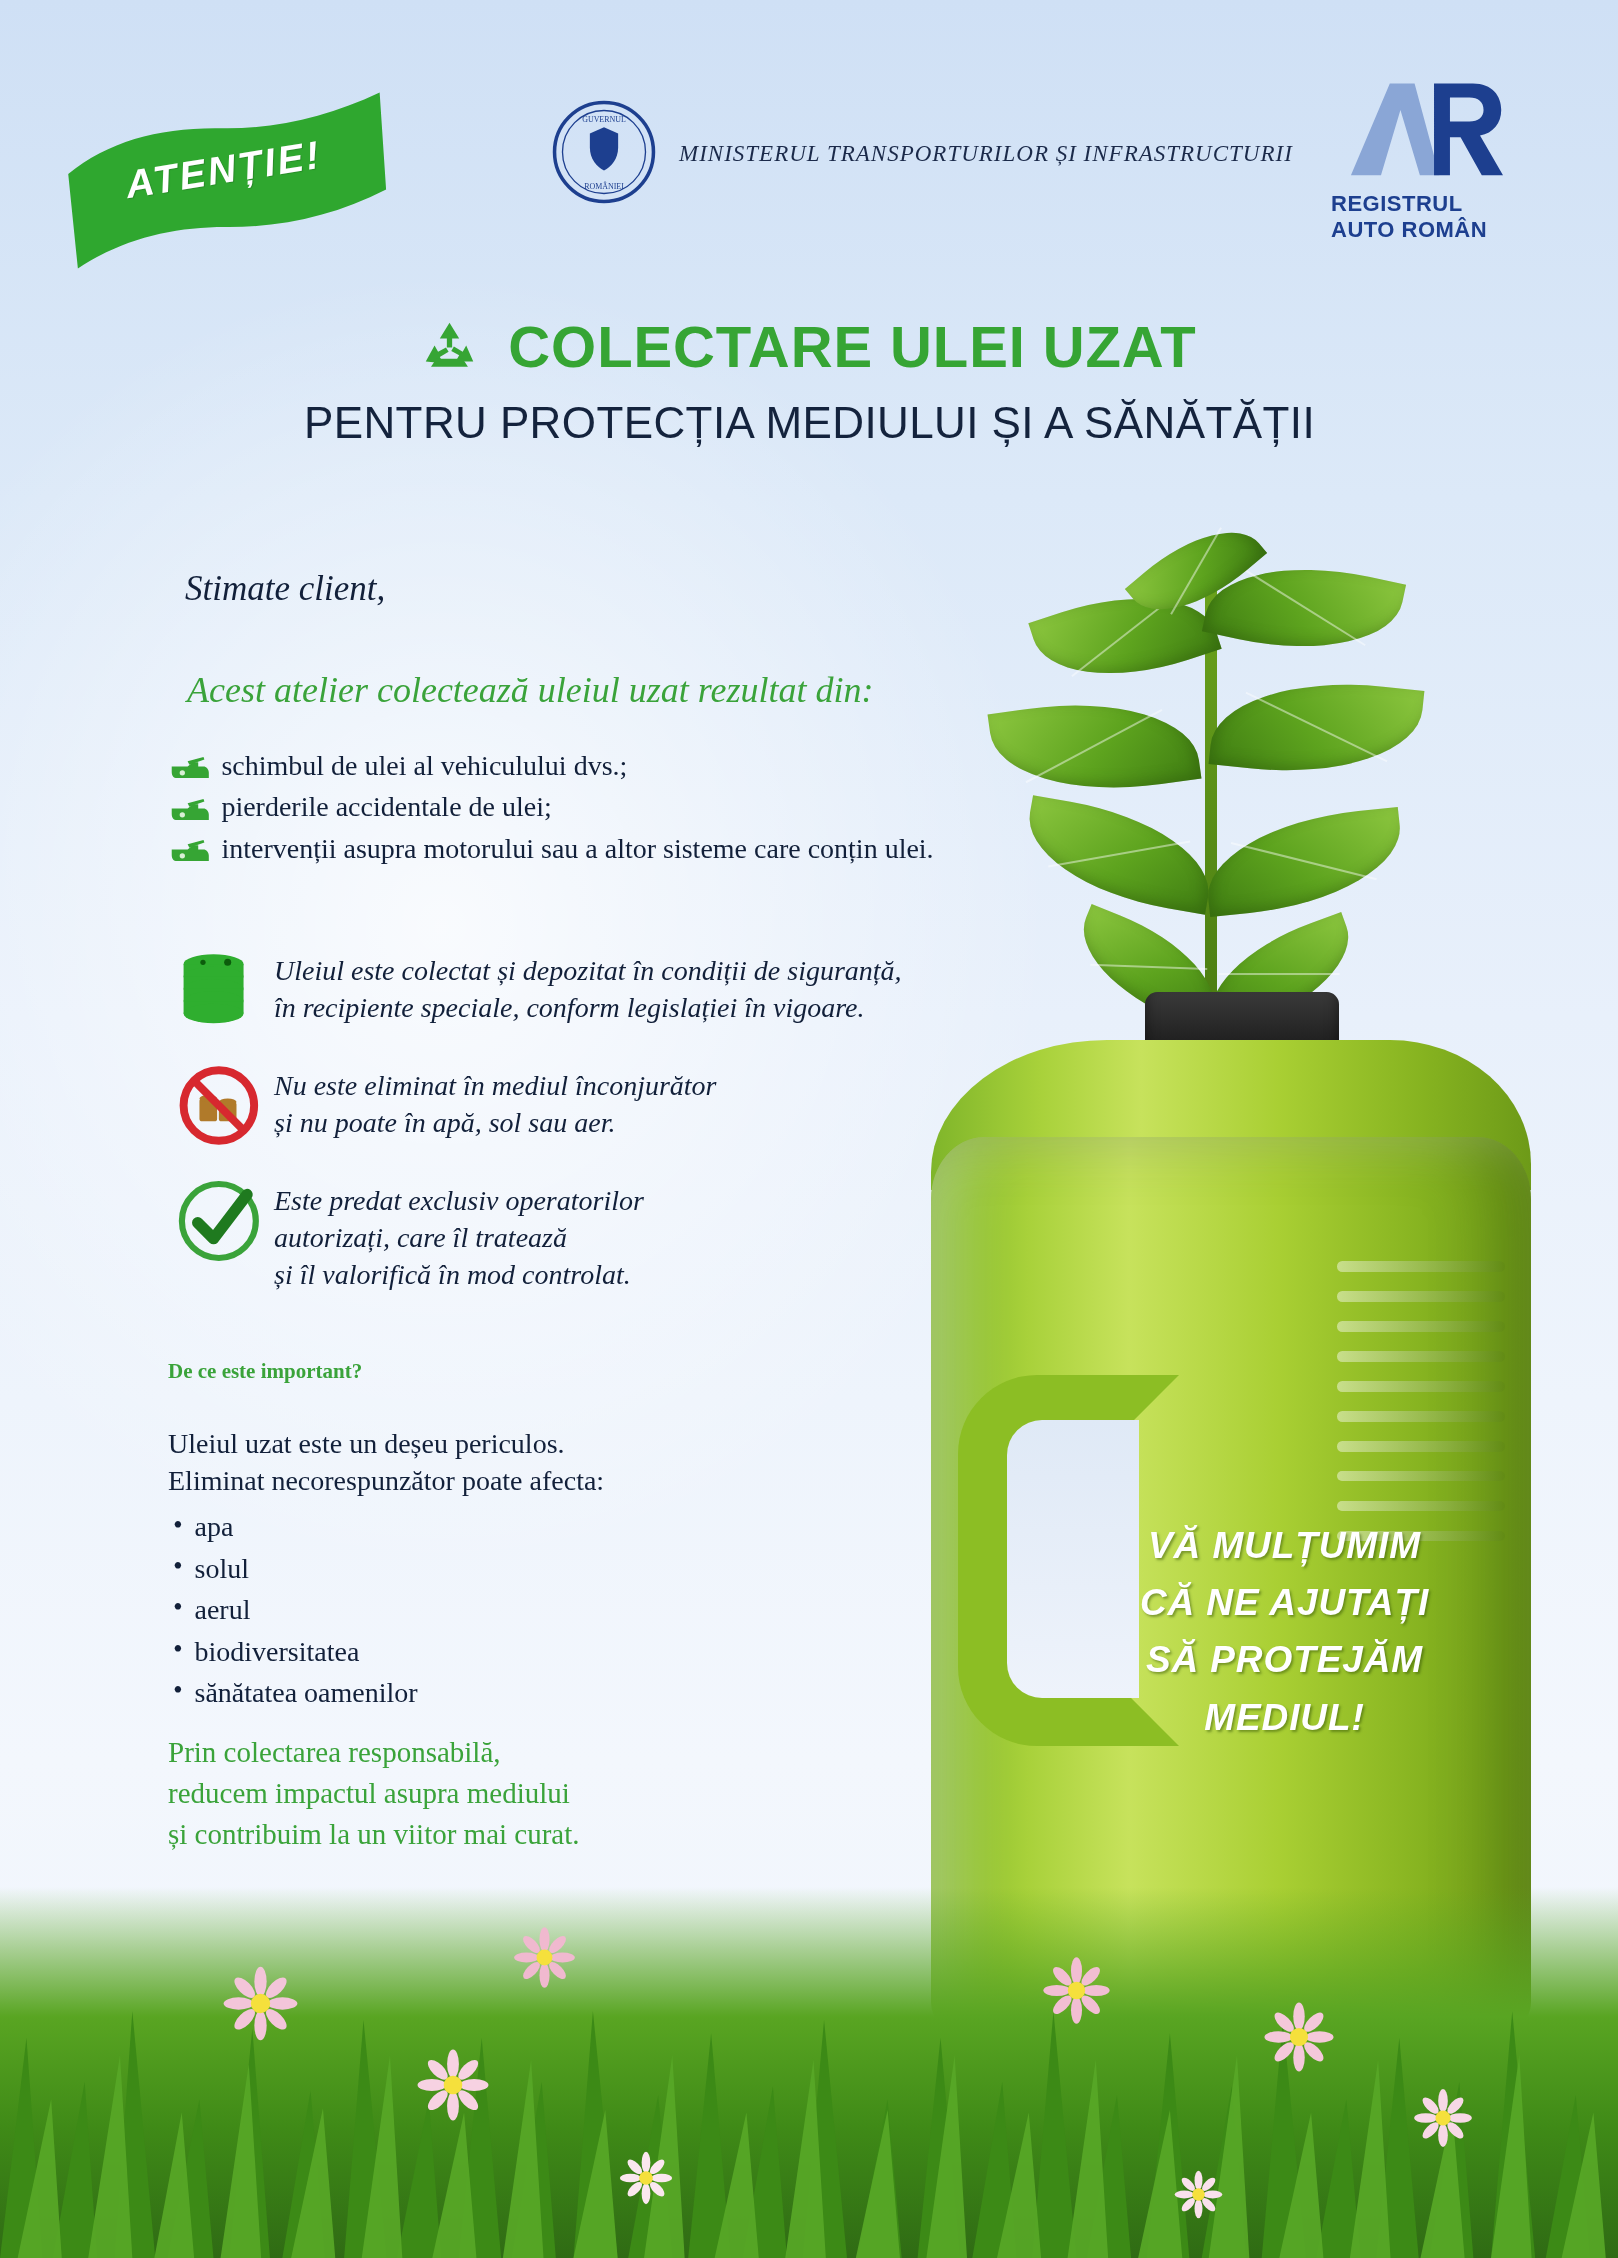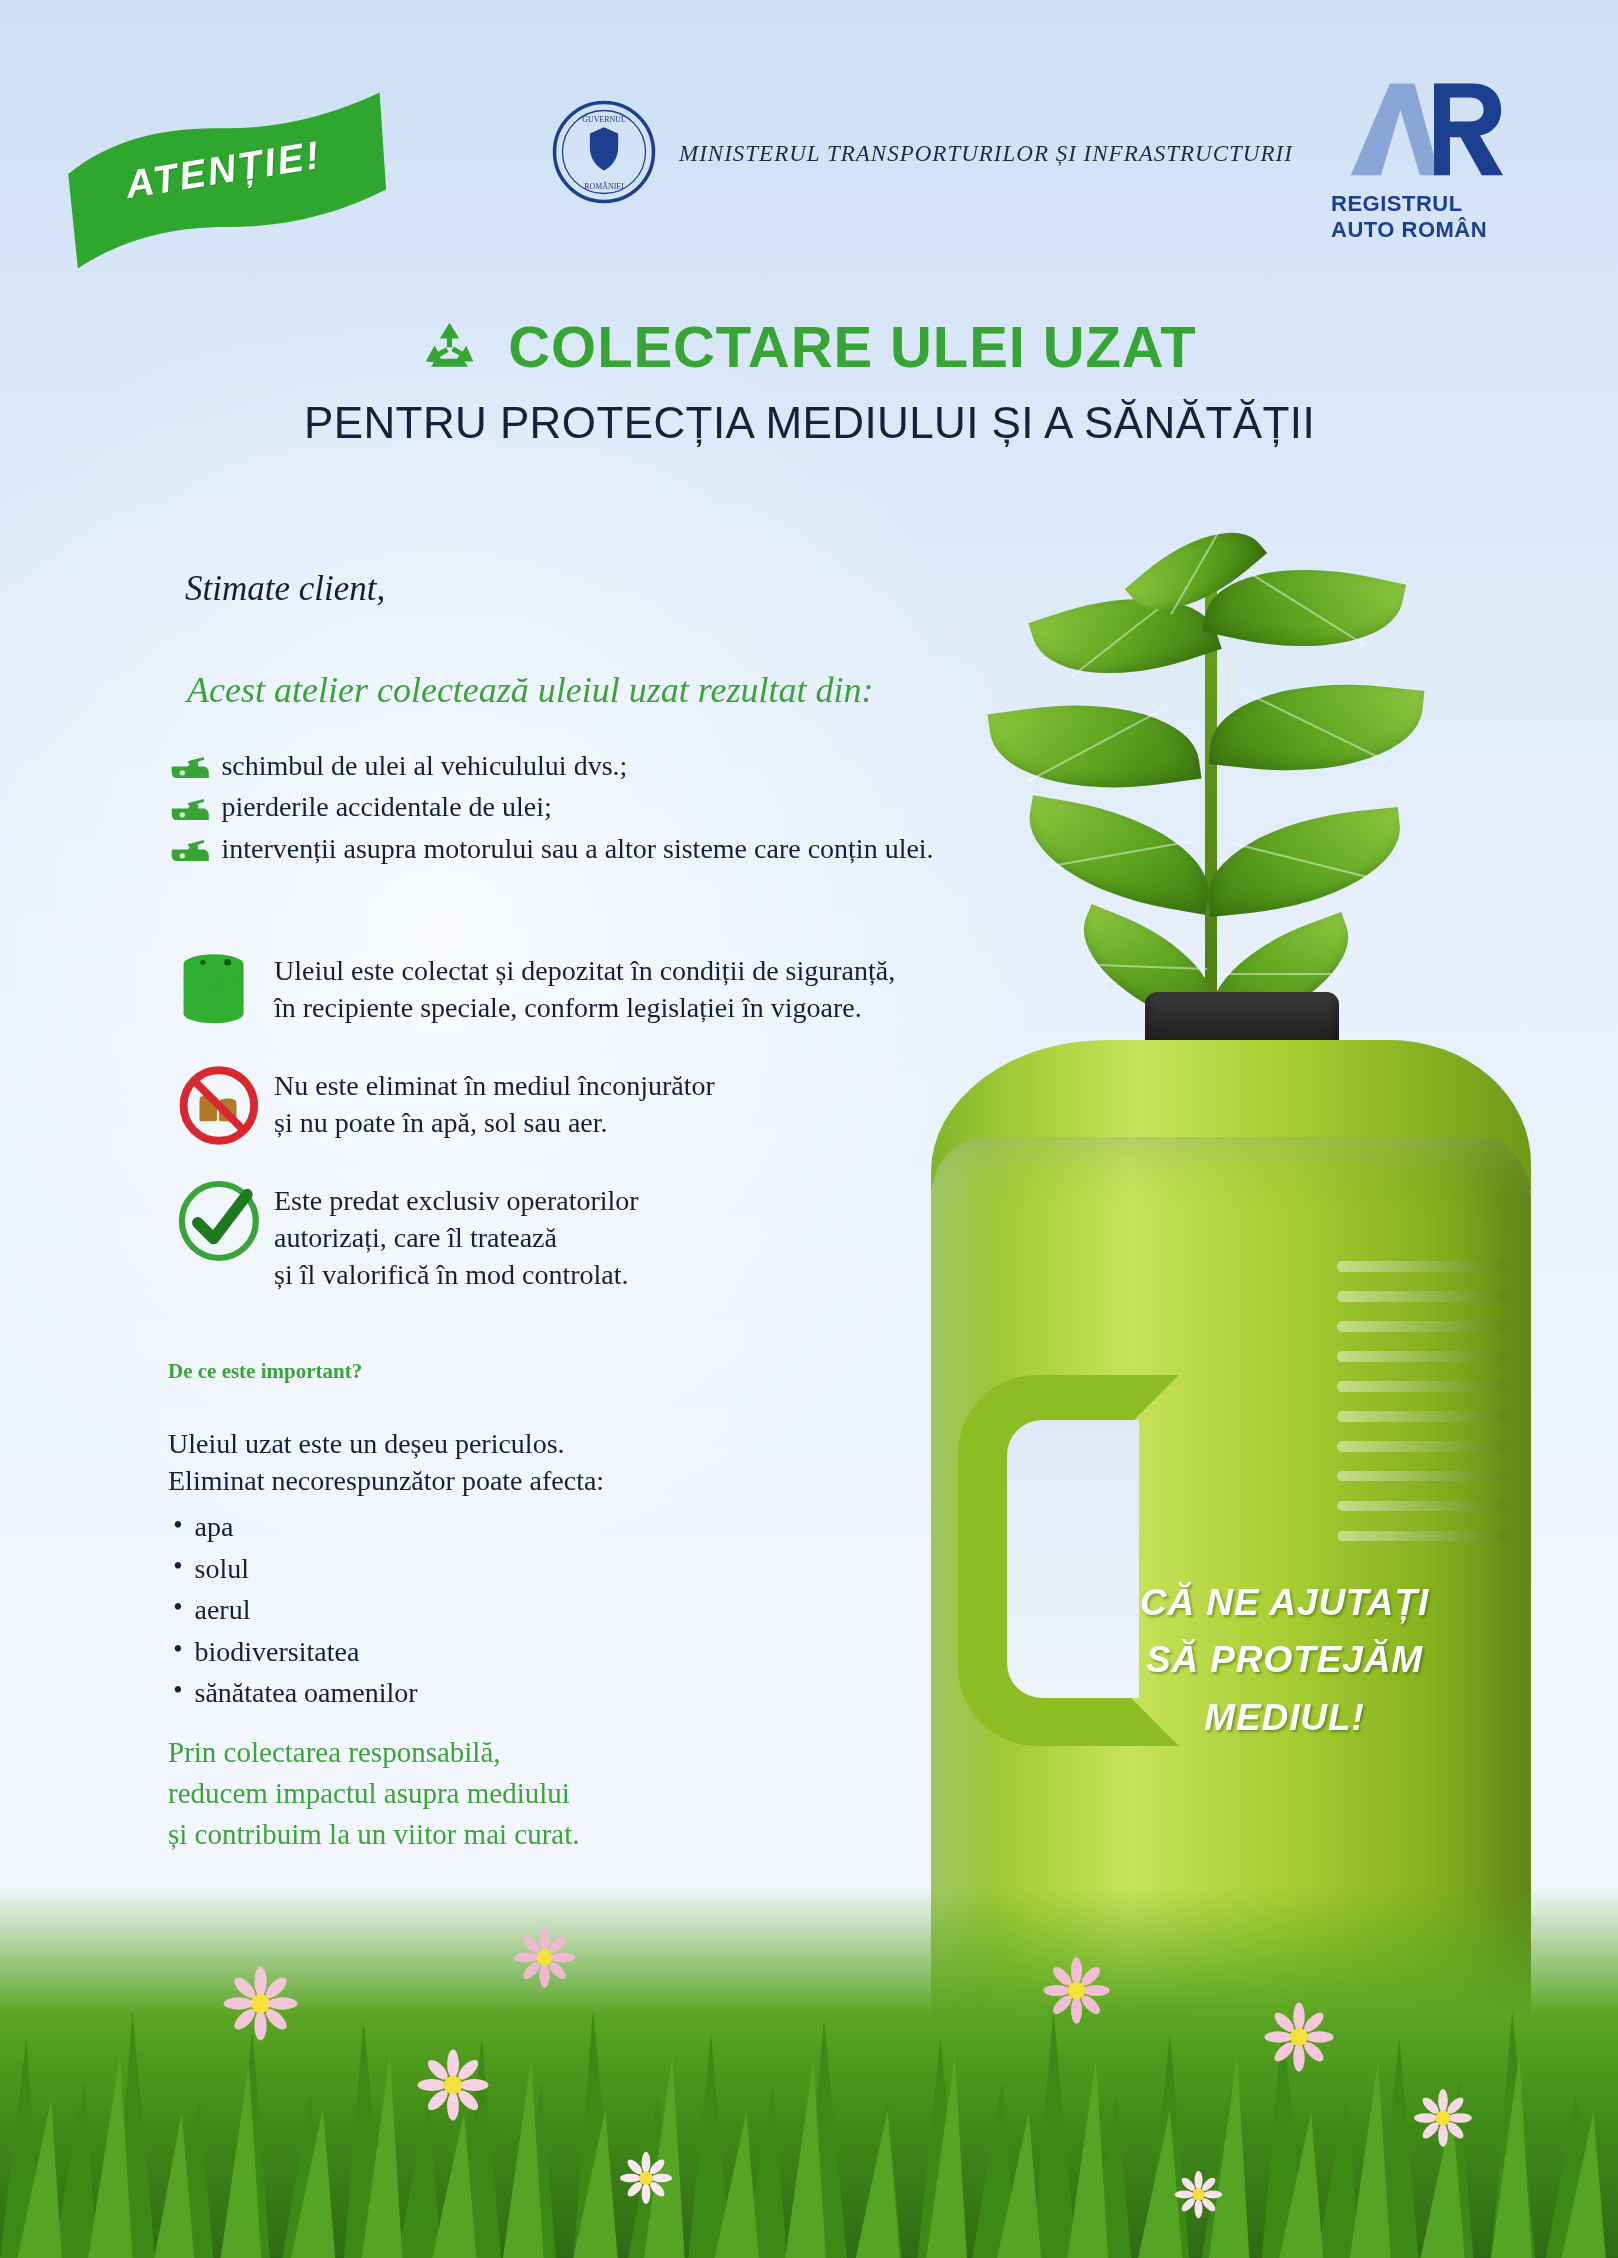--- a/index.html
+++ b/index.html
@@ -116,21 +116,21 @@
   .bullet-oil .txt {
     font-family: "Liberation Serif", serif;
     font-size: 28px; color: #12203a; margin-left: 12.4px;
   }
 
   .info-rows { position: absolute; left: 168px; top: 948px; width: 838px; }
   .info-row { display: flex; align-items: flex-start; margin-bottom: 30px; }
   .info-row .ico { flex: 0 0 106px; height: 85px; display: flex; align-items: center; justify-content: center; }
   .info-row .txt {
     font-family: "Liberation Serif", serif;
-    font-size: 28px; color: #12203a; line-height: 1.32; padding-top: 5.3px;
+    font-size: 28px; color: #12203a; line-height: 1.32; padding-top: 5.3px; font-style: italic;
   }
 
   .why-title {
     position: absolute; left: 168px; top: 1359px;
     font-family: "Liberation Serif", serif;
     font-size: 21px; font-weight: bold; color: #3aa33a;
   }
   .why-body {
     position: absolute; left: 168px; top: 1425px;
     font-family: "Liberation Serif", serif;
@@ -435,20 +435,21 @@
         <div class="rib"></div>
         <div class="rib"></div>
         <div class="rib"></div>
         <div class="rib"></div>
       </div>
     </div>
     <div class="handle"></div>
     <div class="handle-inner"></div>
 
     <div class="thanks">
+      <div>VĂ MULȚUMIM</div>
       <div>CĂ NE AJUTAȚI</div>
       <div>SĂ PROTEJĂM</div>
       <div>MEDIUL!</div>
     </div>
   </div>
 
   <div class="grass-band"></div>
   <svg class="grass-svg" viewBox="0 0 1835 430" preserveAspectRatio="none">
     <g fill="#3c8a16">
       <path d="M0 430 L30 180 L48 430 Z"></path>

